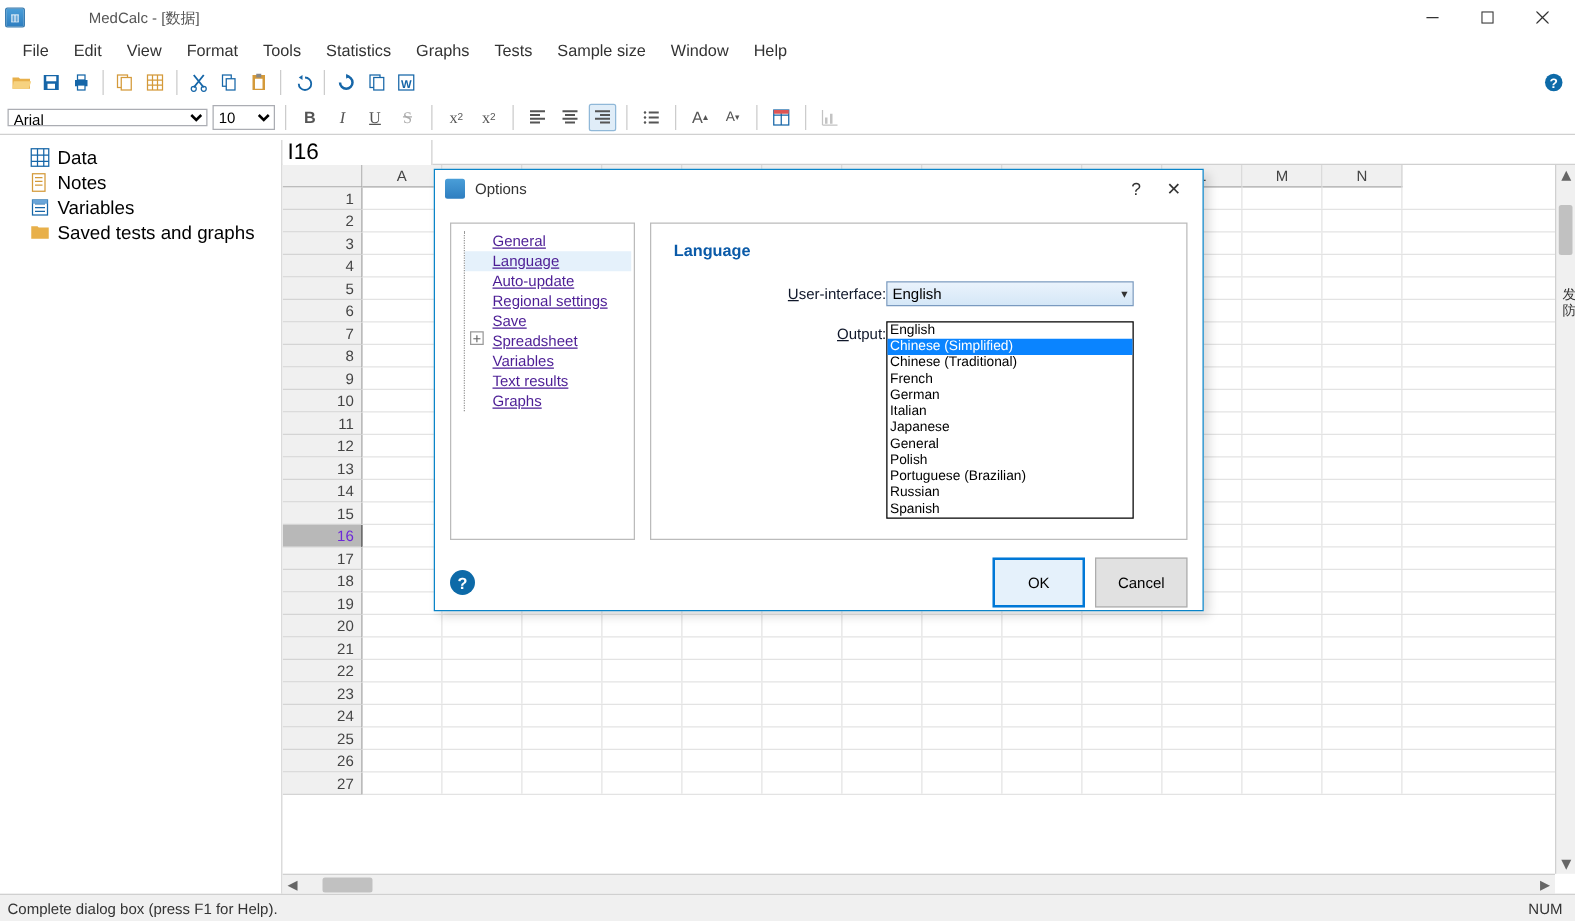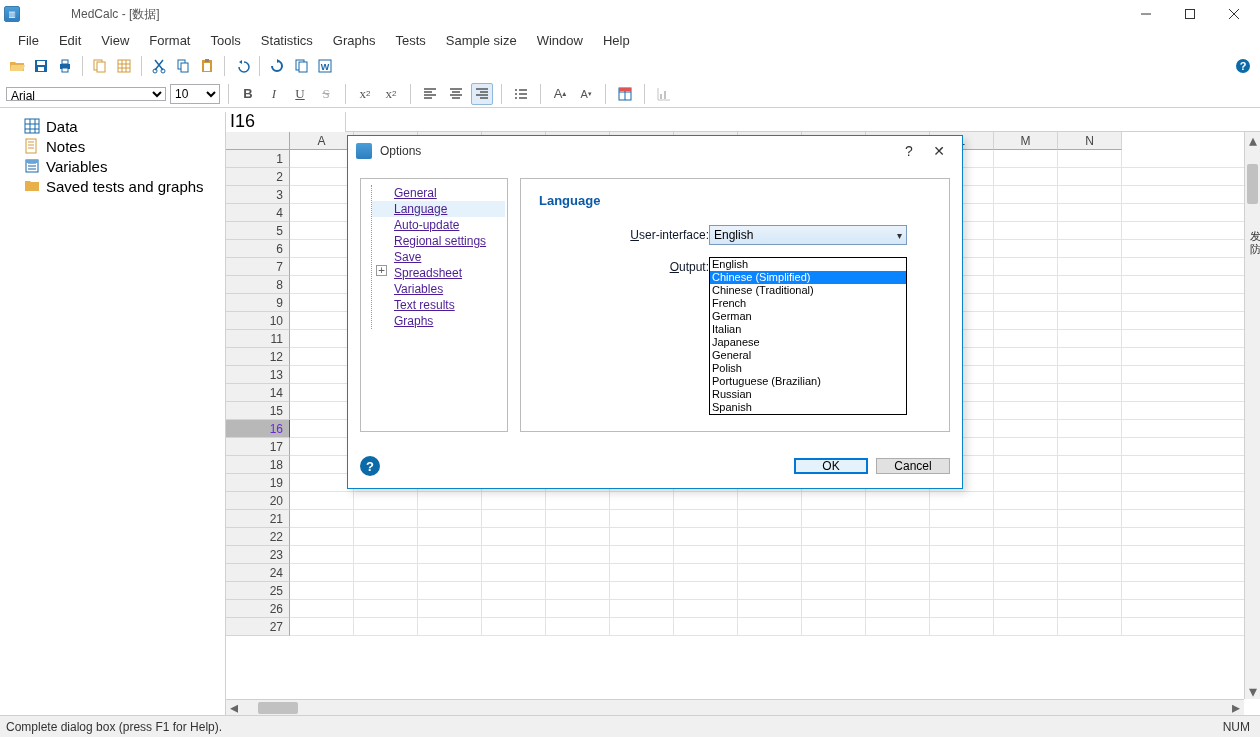--- a/index.html
+++ b/index.html
@@ -95,21 +95,21 @@
 .dlg-row label u { text-decoration:underline;}
 .dlg-combo { width:198px; height:20px; border:1px solid #7a9ac0; background:linear-gradient(#eaf3fc,#d5e7f7); display:flex; align-items:center; padding:0 4px; font-size:12px; position:relative;}
 .dlg-combo::after { content:'▾'; position:absolute; right:4px; font-size:10px; color:#333;}
 .dlg-listbox { position:absolute; top: 78px; left:188px; width:198px; border:1px solid #000; background:#fff; z-index:5;}
 .dlg-listbox .opt { height:13px; line-height:13px; padding:0 2px; font-size:11px;}
 .dlg-listbox .opt.hl { background:#0a84ff; color:#fff;}
 
 .dlg-footer { position:absolute; bottom:0; left:0; right:0; height:44px; display:flex; align-items:center; padding: 0 12px; gap:8px;}
 .dlg-footer .dlg-help-icon { width:20px; height:20px; border-radius:50%; background:#0d6aa8; color:#fff; display:flex; align-items:center; justify-content:center; font-size:13px; font-weight:bold;}
 .dlg-footer .spacer { flex:1;}
-.dlg-btn { width:74px; height:16px; border:1px solid #adadad; background:#e1e1e1; font-size:12px; display:flex; align-items:center; justify-content:center;}
+.dlg-btn { width:74px; height:40px; border:1px solid #adadad; background:#e1e1e1; font-size:12px; display:flex; align-items:center; justify-content:center;}
 .dlg-btn.primary { border:2px solid #0078d7; background:#e5f1fb;}
 
 
 .right-sliver { position:absolute; right:0; top: 230px; width: 10px; height: 40px; font-size:11px; color:#333; line-height:13px;}
 </style>
 </head>
 <body>
 
 <div class="titlebar">
   <div class="app-icon">▥</div>

